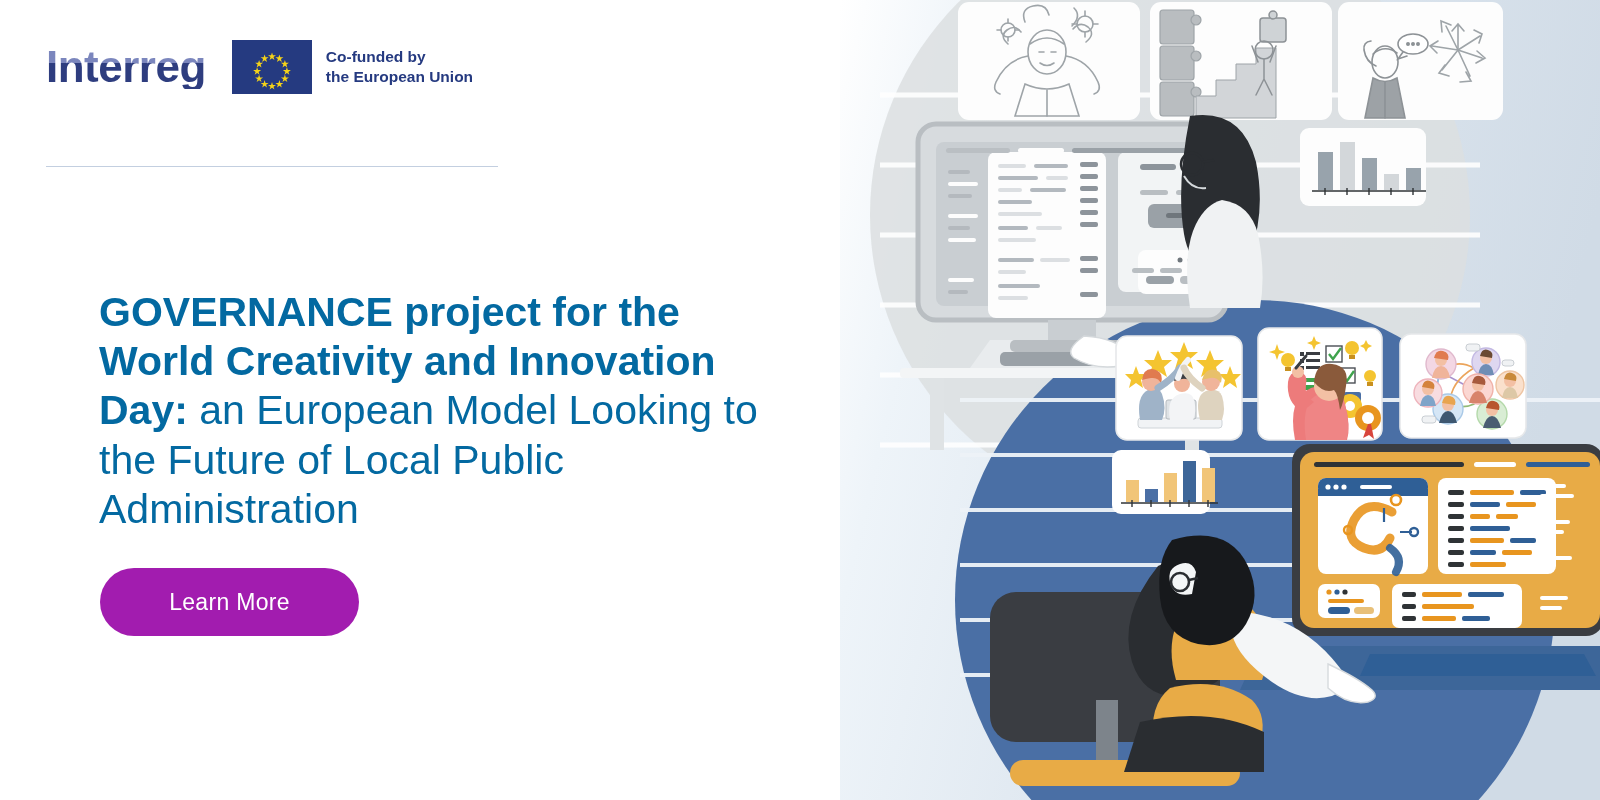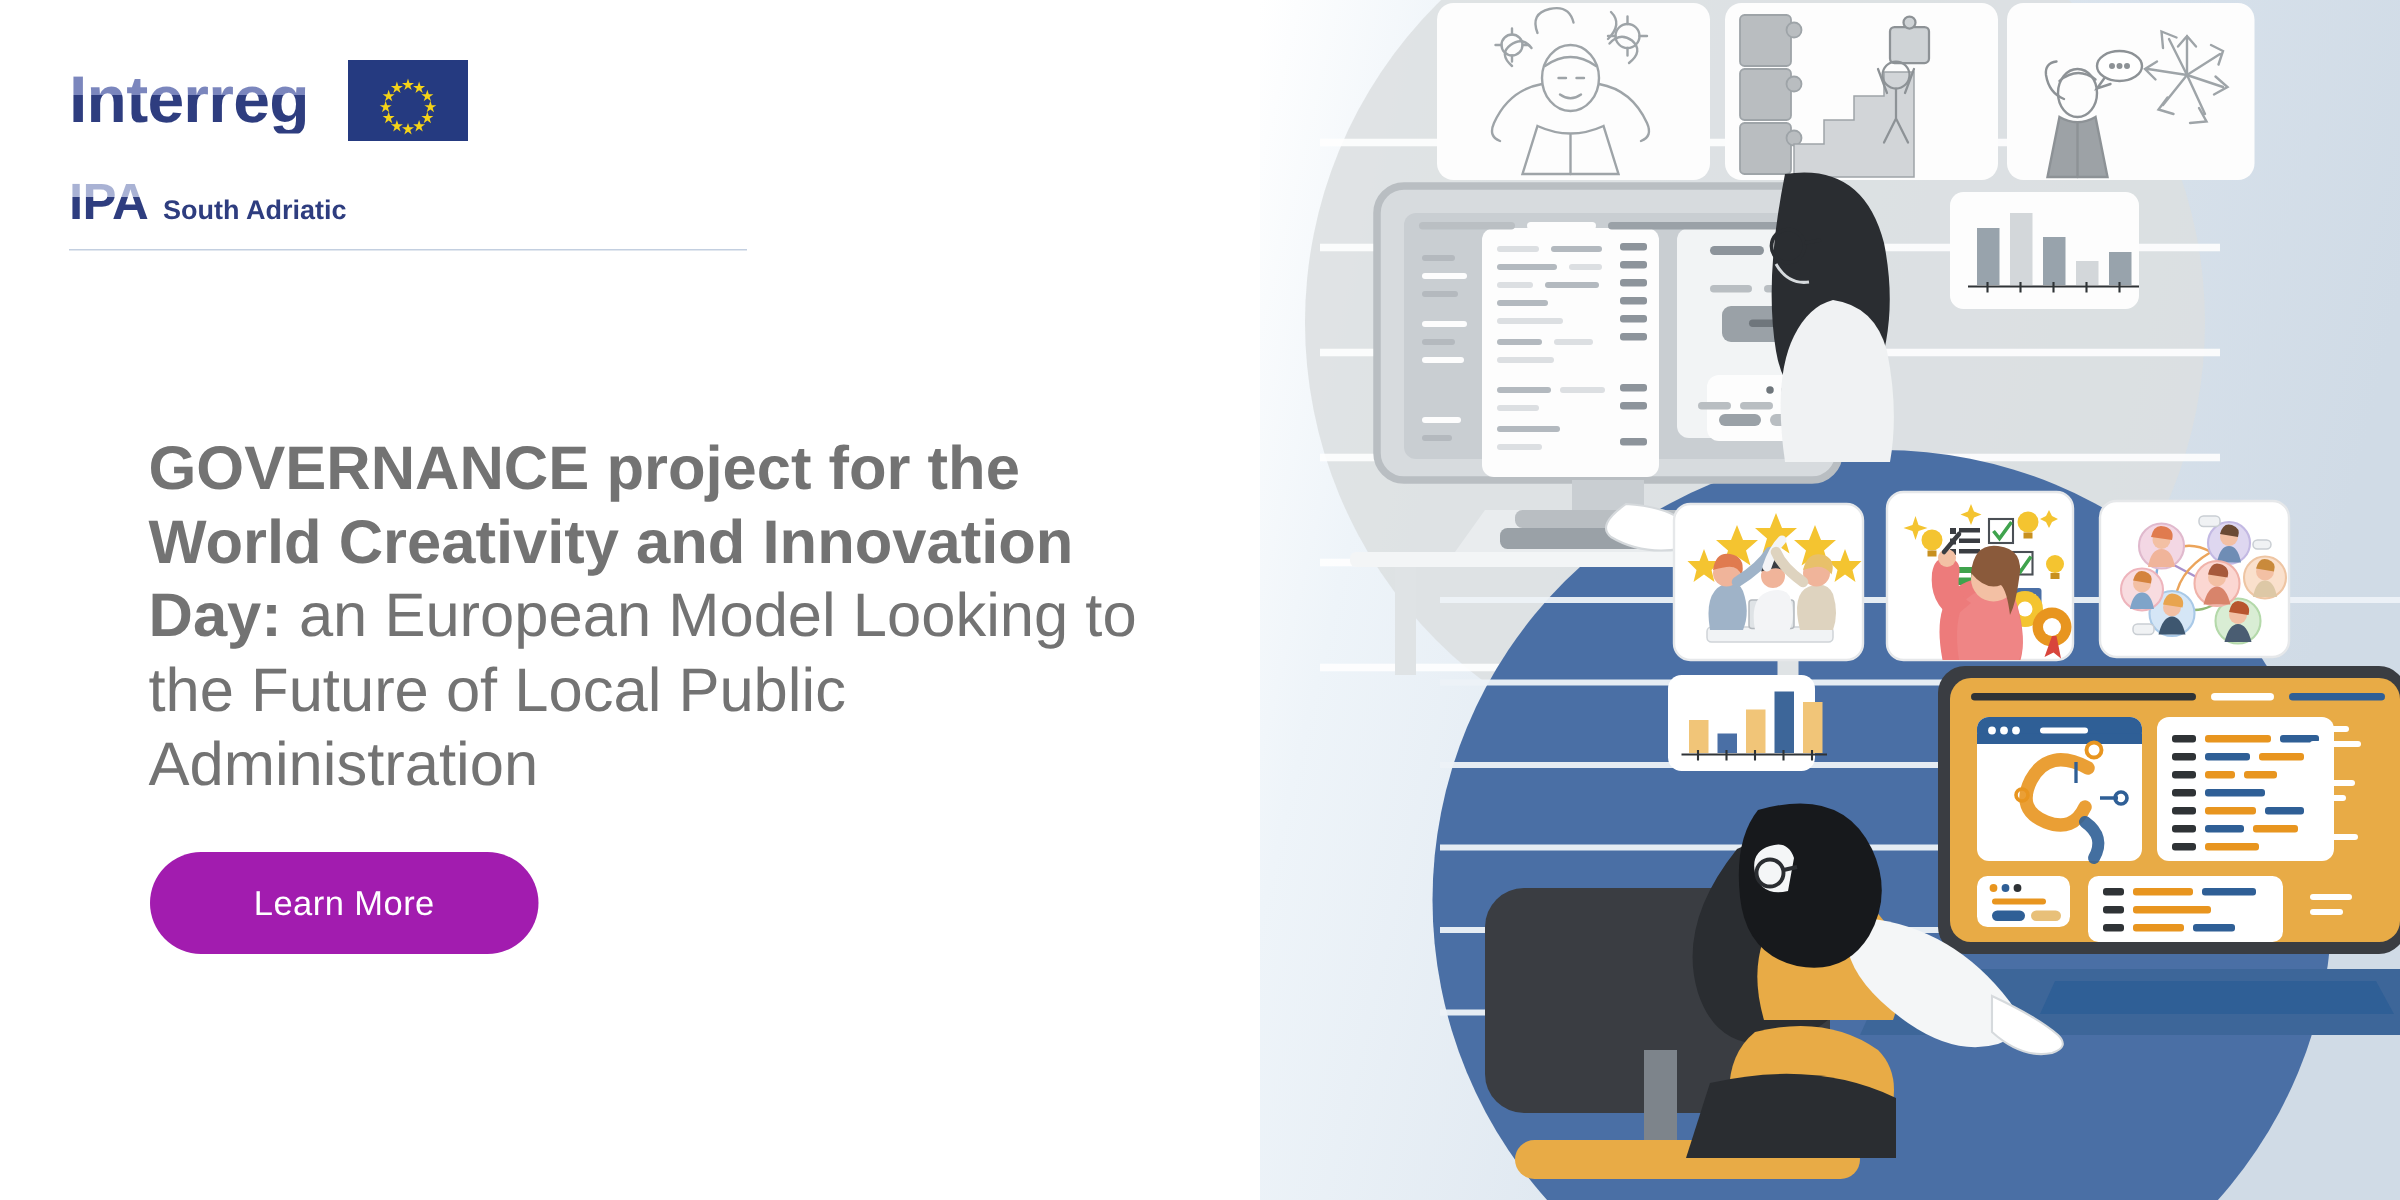--- a/index.html
+++ b/index.html
@@ -61,21 +61,21 @@
     background:#c3cfe0;
   }
 
   .prog-title {
     position:absolute; left:46px; top:186px;
     font-size:30px; font-weight:bold; color:#1072b8; letter-spacing:0.4px;
   }
 
   .headline {
     position:absolute; left:99px; top:288px; width:705px;
-    color:#737373; font-size:41px; line-height:1.20;
+    color:#0369a1; font-size:41px; line-height:1.20;
     font-weight:300;
   }
   .headline b { font-weight:bold; }
 
   .cta {
     position:absolute; left:100px; top:568px;
     width:259px; height:68px; border-radius:34px;
     background:#a21caf; border:none; cursor:pointer;
     color:#ffffff; font-size:23px; font-family:"Liberation Sans", sans-serif;
     display:flex; align-items:center; justify-content:center;
@@ -109,27 +109,25 @@
             <polygon points="47.4,40 48.35,42.9 51.4,42.9 48.9,44.7 49.85,47.6 47.4,45.8 44.95,47.6 45.9,44.7 43.4,42.9 46.45,42.9"></polygon>
             <polygon points="40,42 40.95,44.9 44,44.9 41.5,46.7 42.45,49.6 40,47.8 37.55,49.6 38.5,46.7 36,44.9 39.05,44.9"></polygon>
             <polygon points="32.6,40 33.55,42.9 36.6,42.9 34.1,44.7 35.05,47.6 32.6,45.8 30.15,47.6 31.1,44.7 28.6,42.9 31.65,42.9"></polygon>
             <polygon points="27.1,34.5 28.05,37.4 31.1,37.4 28.6,39.2 29.55,42.1 27.1,40.3 24.65,42.1 25.6,39.2 23.1,37.4 26.15,37.4"></polygon>
             <polygon points="25.1,27.2 26.05,30.1 29.1,30.1 26.6,31.9 27.55,34.8 25.1,33 22.65,34.8 23.6,31.9 21.1,30.1 24.15,30.1"></polygon>
             <polygon points="27.1,19.9 28.05,22.8 31.1,22.8 28.6,24.6 29.55,27.5 27.1,25.7 24.65,27.5 25.6,24.6 23.1,22.8 26.15,22.8"></polygon>
             <polygon points="32.6,14.4 33.55,17.3 36.6,17.3 34.1,19.1 35.05,22 32.6,20.2 30.15,22 31.1,19.1 28.6,17.3 31.65,17.3"></polygon>
           </g>
         </svg>
       </div>
+      <div class="eu-text">Co-funded by
+the European Union</div>
     </div>
   </div>
 
-  <div class="ipa-row">
-    <div class="ipa-word">IPA</div>
-    <div class="ipa-sub">South Adriatic</div>
-  </div>
 
   <div class="divider"></div>
 
 
   <h1 class="headline"><b>GOVERNANCE project for the World Creativity and Innovation Day:</b><span> an European Model Looking to the Future of Local Public Administration</span></h1>
 
   <button class="cta">Learn More</button>
 </div>
 
 <div class="illus">

